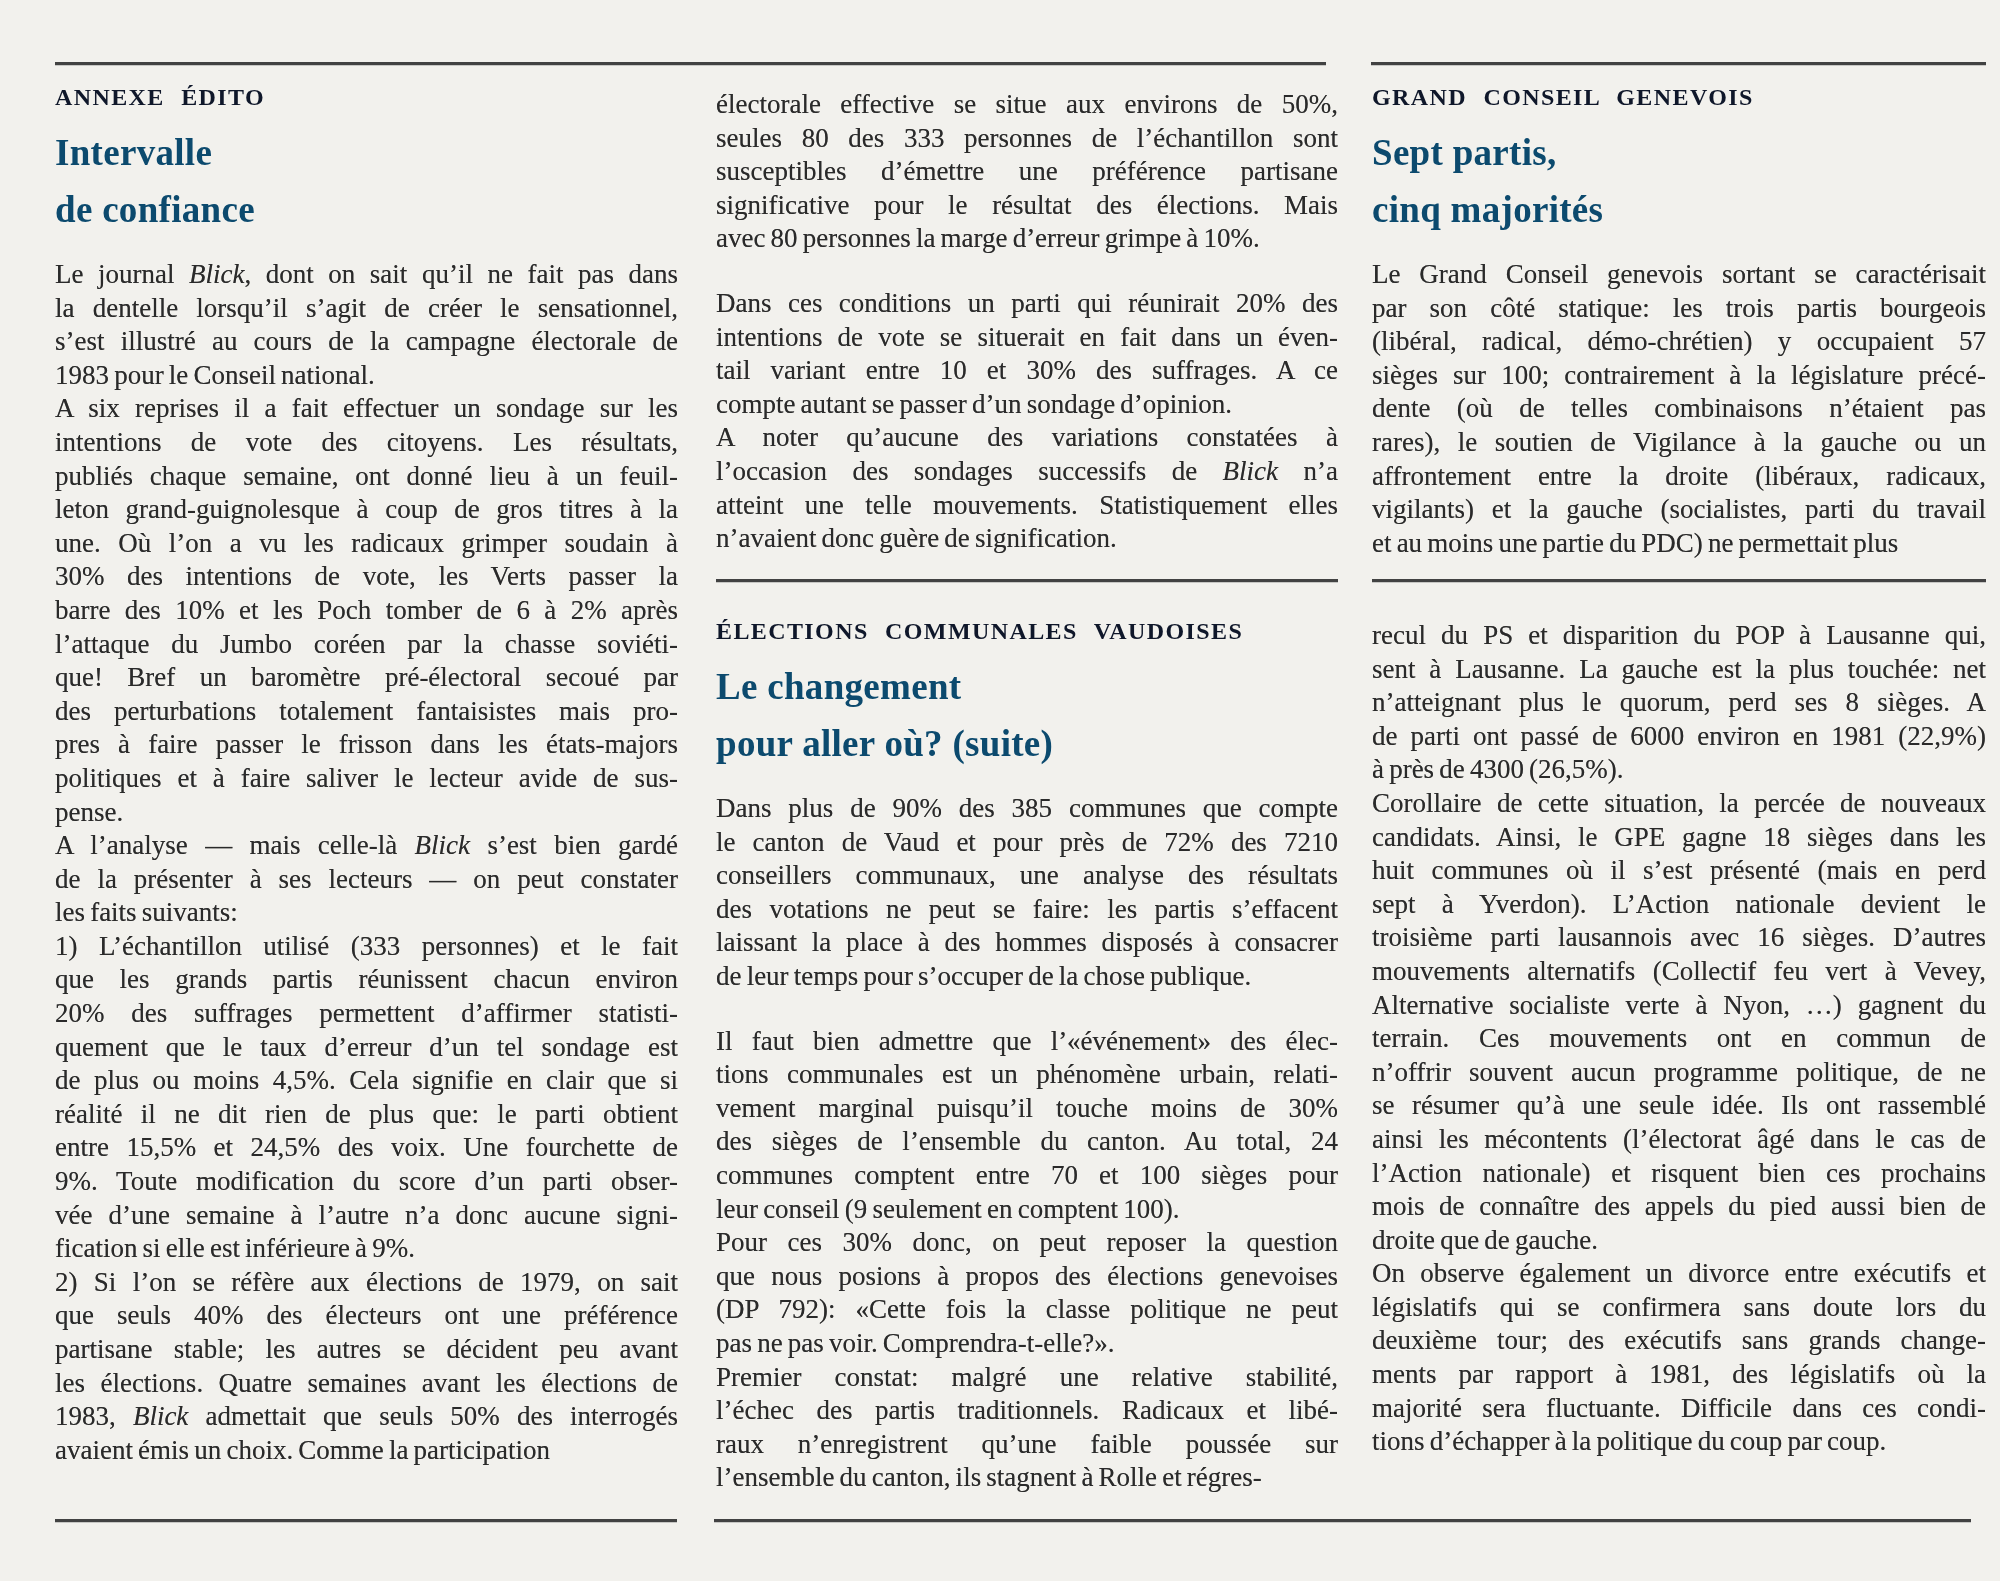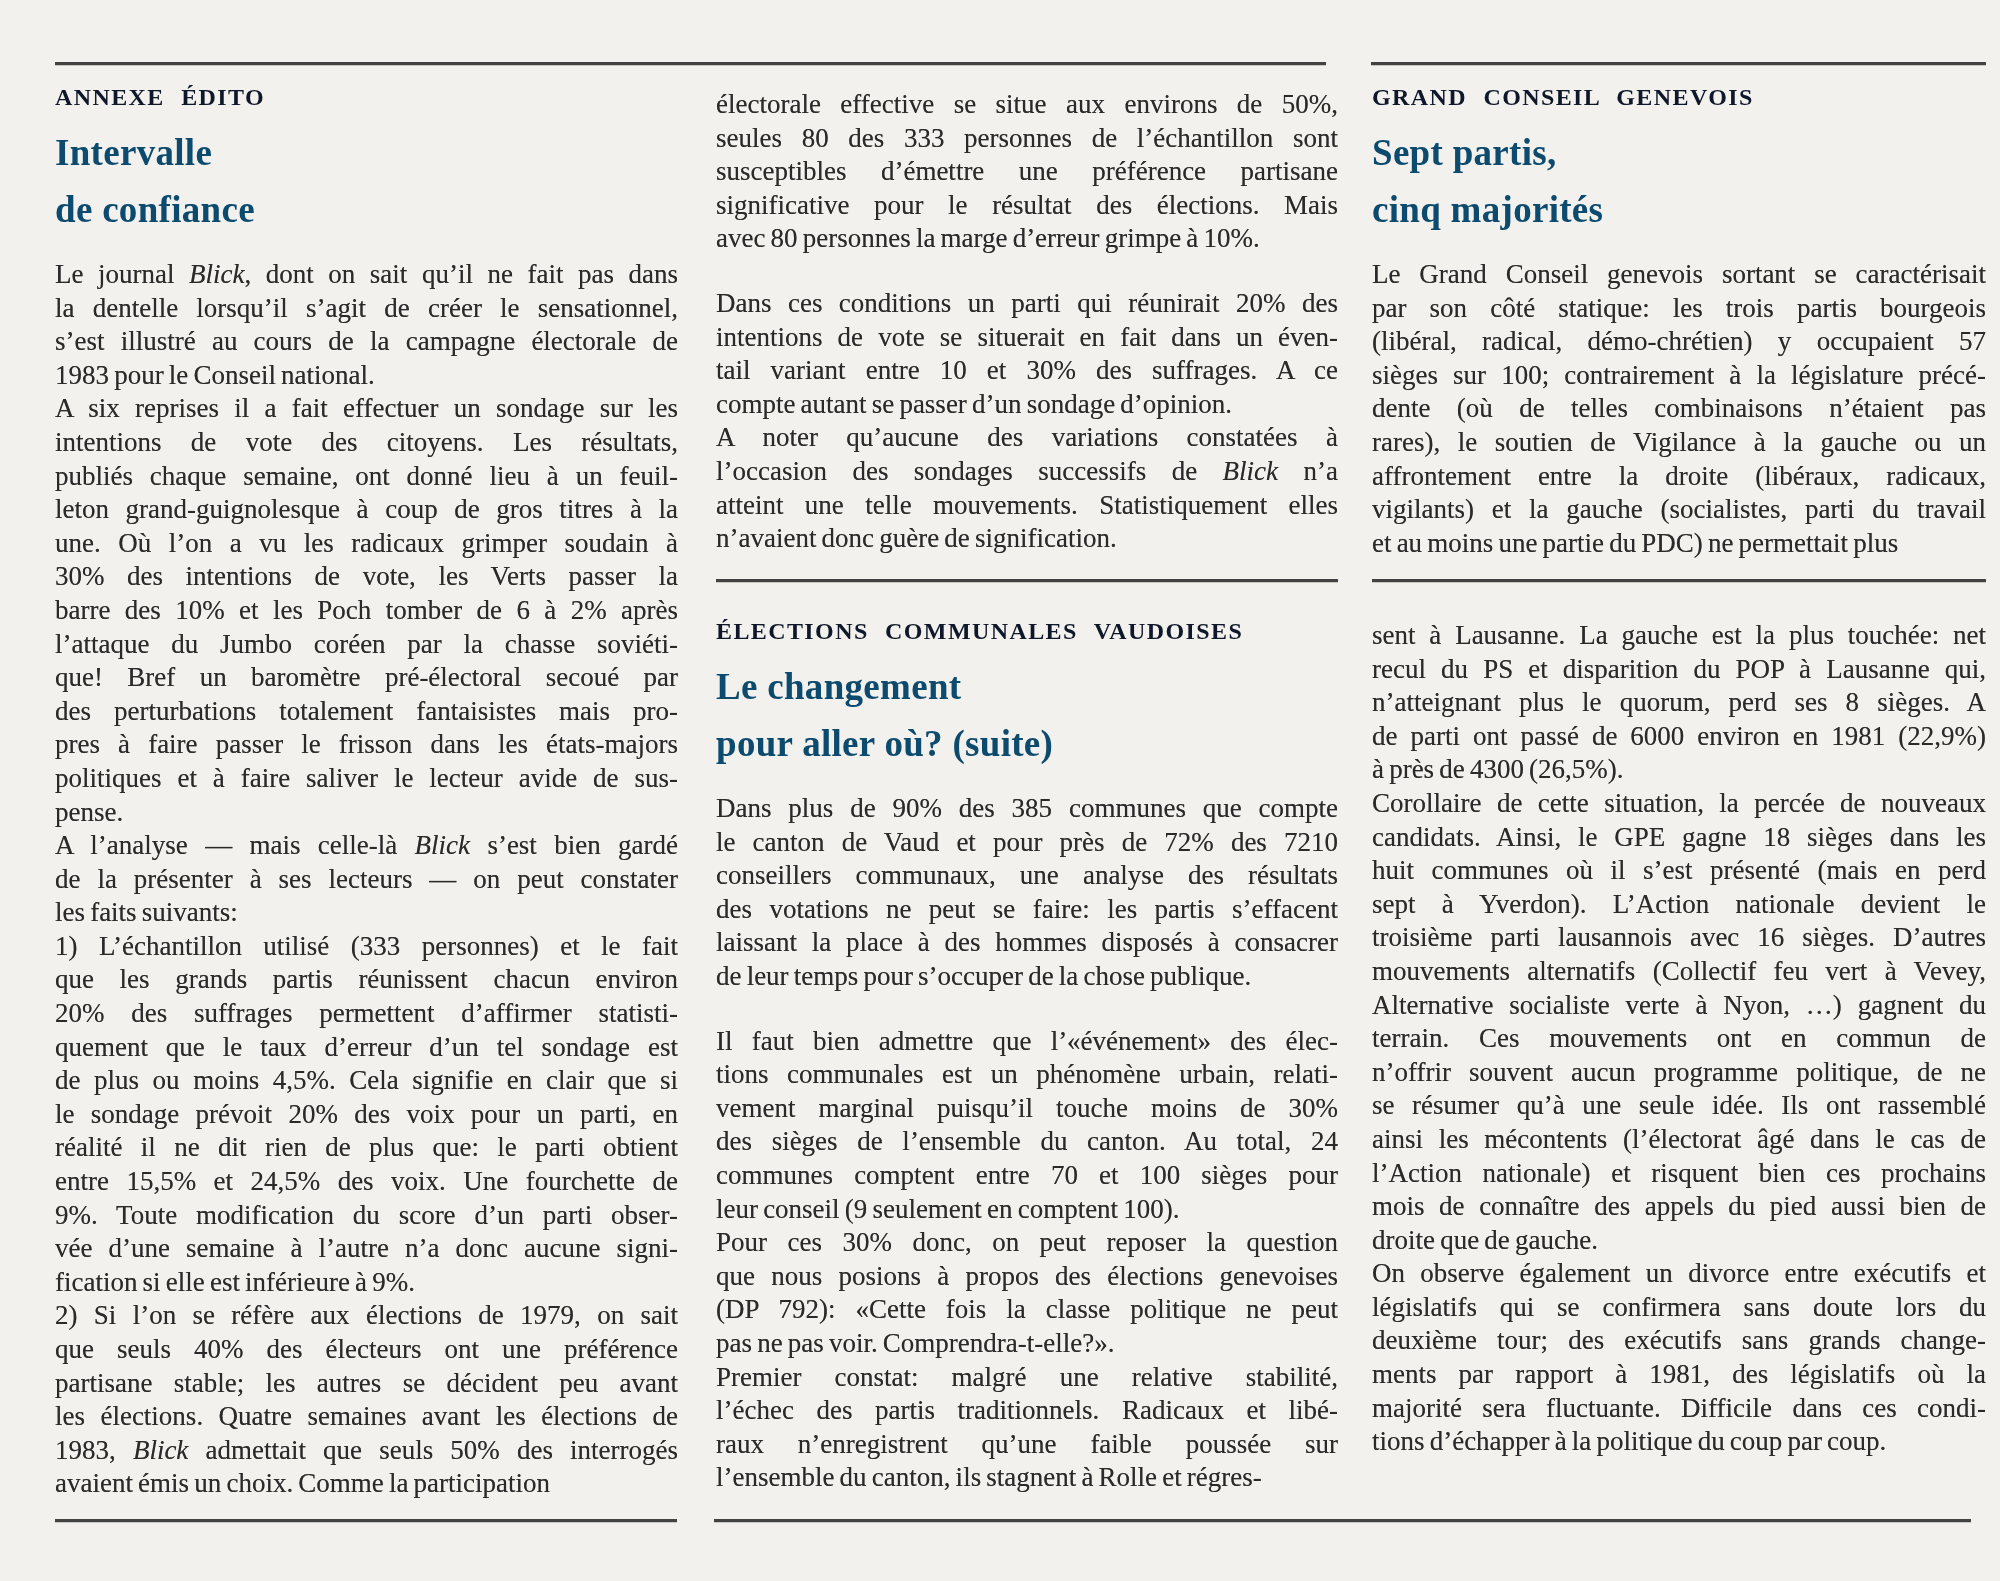--- a/index.html
+++ b/index.html
@@ -102,21 +102,20 @@
         <div class="line">A l’analyse — mais celle-là <i>Blick</i> s’est bien gardé</div>
         <div class="line">de la présenter à ses lecteurs — on peut constater</div>
         <div class="line last">les faits suivants:</div>
       </div>
       <div class="para">
         <div class="line">1) L’échantillon utilisé (333 personnes) et le fait</div>
         <div class="line">que les grands partis réunissent chacun environ</div>
         <div class="line">20% des suffrages permettent d’affirmer statisti-</div>
         <div class="line">quement que le taux d’erreur d’un tel sondage est</div>
         <div class="line">de plus ou moins 4,5%. Cela signifie en clair que si</div>
-        <div class="line">le sondage prévoit 20% des voix pour un parti, en</div>
         <div class="line">réalité il ne dit rien de plus que: le parti obtient</div>
         <div class="line">entre 15,5% et 24,5% des voix. Une fourchette de</div>
         <div class="line">9%. Toute modification du score d’un parti obser-</div>
         <div class="line">vée d’une semaine à l’autre n’a donc aucune signi-</div>
         <div class="line last">fication si elle est inférieure à 9%.</div>
       </div>
       <div class="para">
         <div class="line">2) Si l’on se réfère aux élections de 1979, on sait</div>
         <div class="line">que seuls 40% des électeurs ont une préférence</div>
         <div class="line">partisane stable; les autres se décident peu avant</div>
@@ -206,22 +205,22 @@
         <div class="line">affrontement entre la droite (libéraux, radicaux,</div>
         <div class="line">vigilants) et la gauche (socialistes, parti du travail</div>
         <div class="line last">et au moins une partie du PDC) ne permettait plus</div>
       </div>
     </div>
 </section>
 
 <section class="section" style="left:1372px; top:619px; width:614px;">
   <div class="body flush">
       <div class="para">
+        <div class="line">recul du PS et disparition du POP à Lausanne qui,</div>
         <div class="line">sent à Lausanne. La gauche est la plus touchée: net</div>
-        <div class="line">recul du PS et disparition du POP à Lausanne qui,</div>
         <div class="line">n’atteignant plus le quorum, perd ses 8 sièges. A</div>
         <div class="line">de parti ont passé de 6000 environ en 1981 (22,9%)</div>
         <div class="line last">à près de 4300 (26,5%).</div>
       </div>
       <div class="para">
         <div class="line">Corollaire de cette situation, la percée de nouveaux</div>
         <div class="line">candidats. Ainsi, le GPE gagne 18 sièges dans les</div>
         <div class="line">huit communes où il s’est présenté (mais en perd</div>
         <div class="line">sept à Yverdon). L’Action nationale devient le</div>
         <div class="line">troisième parti lausannois avec 16 sièges. D’autres</div>

